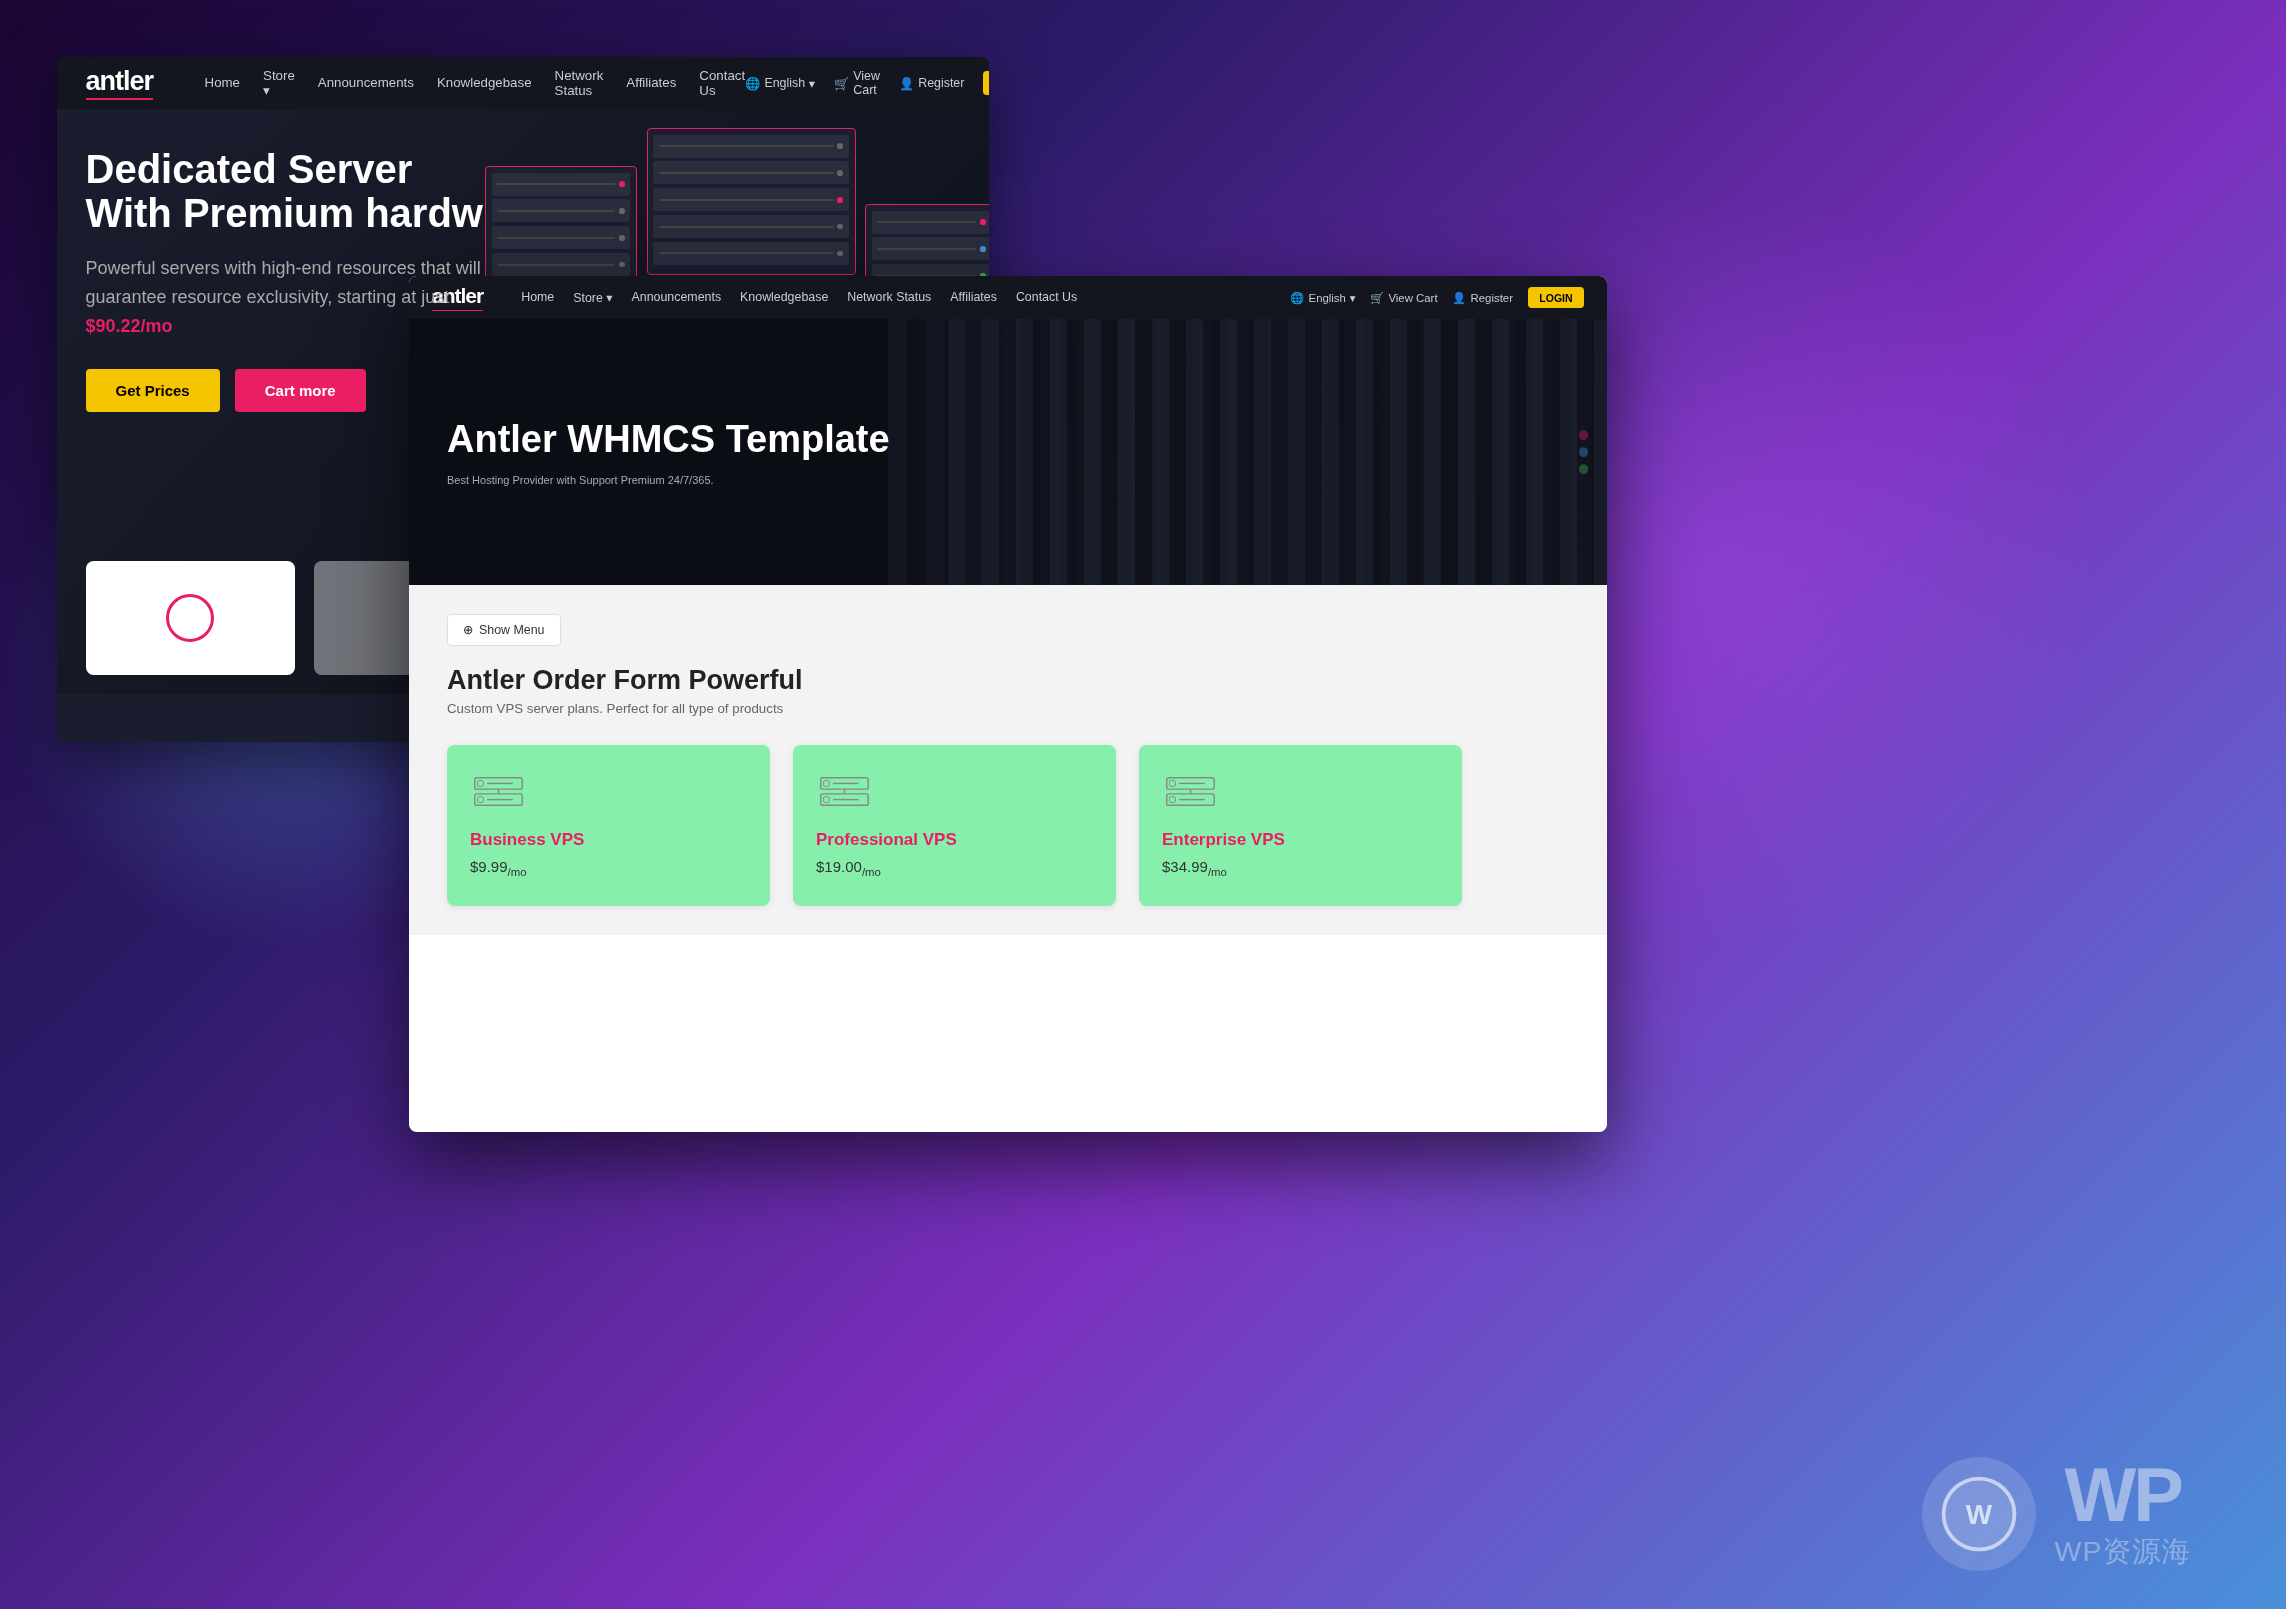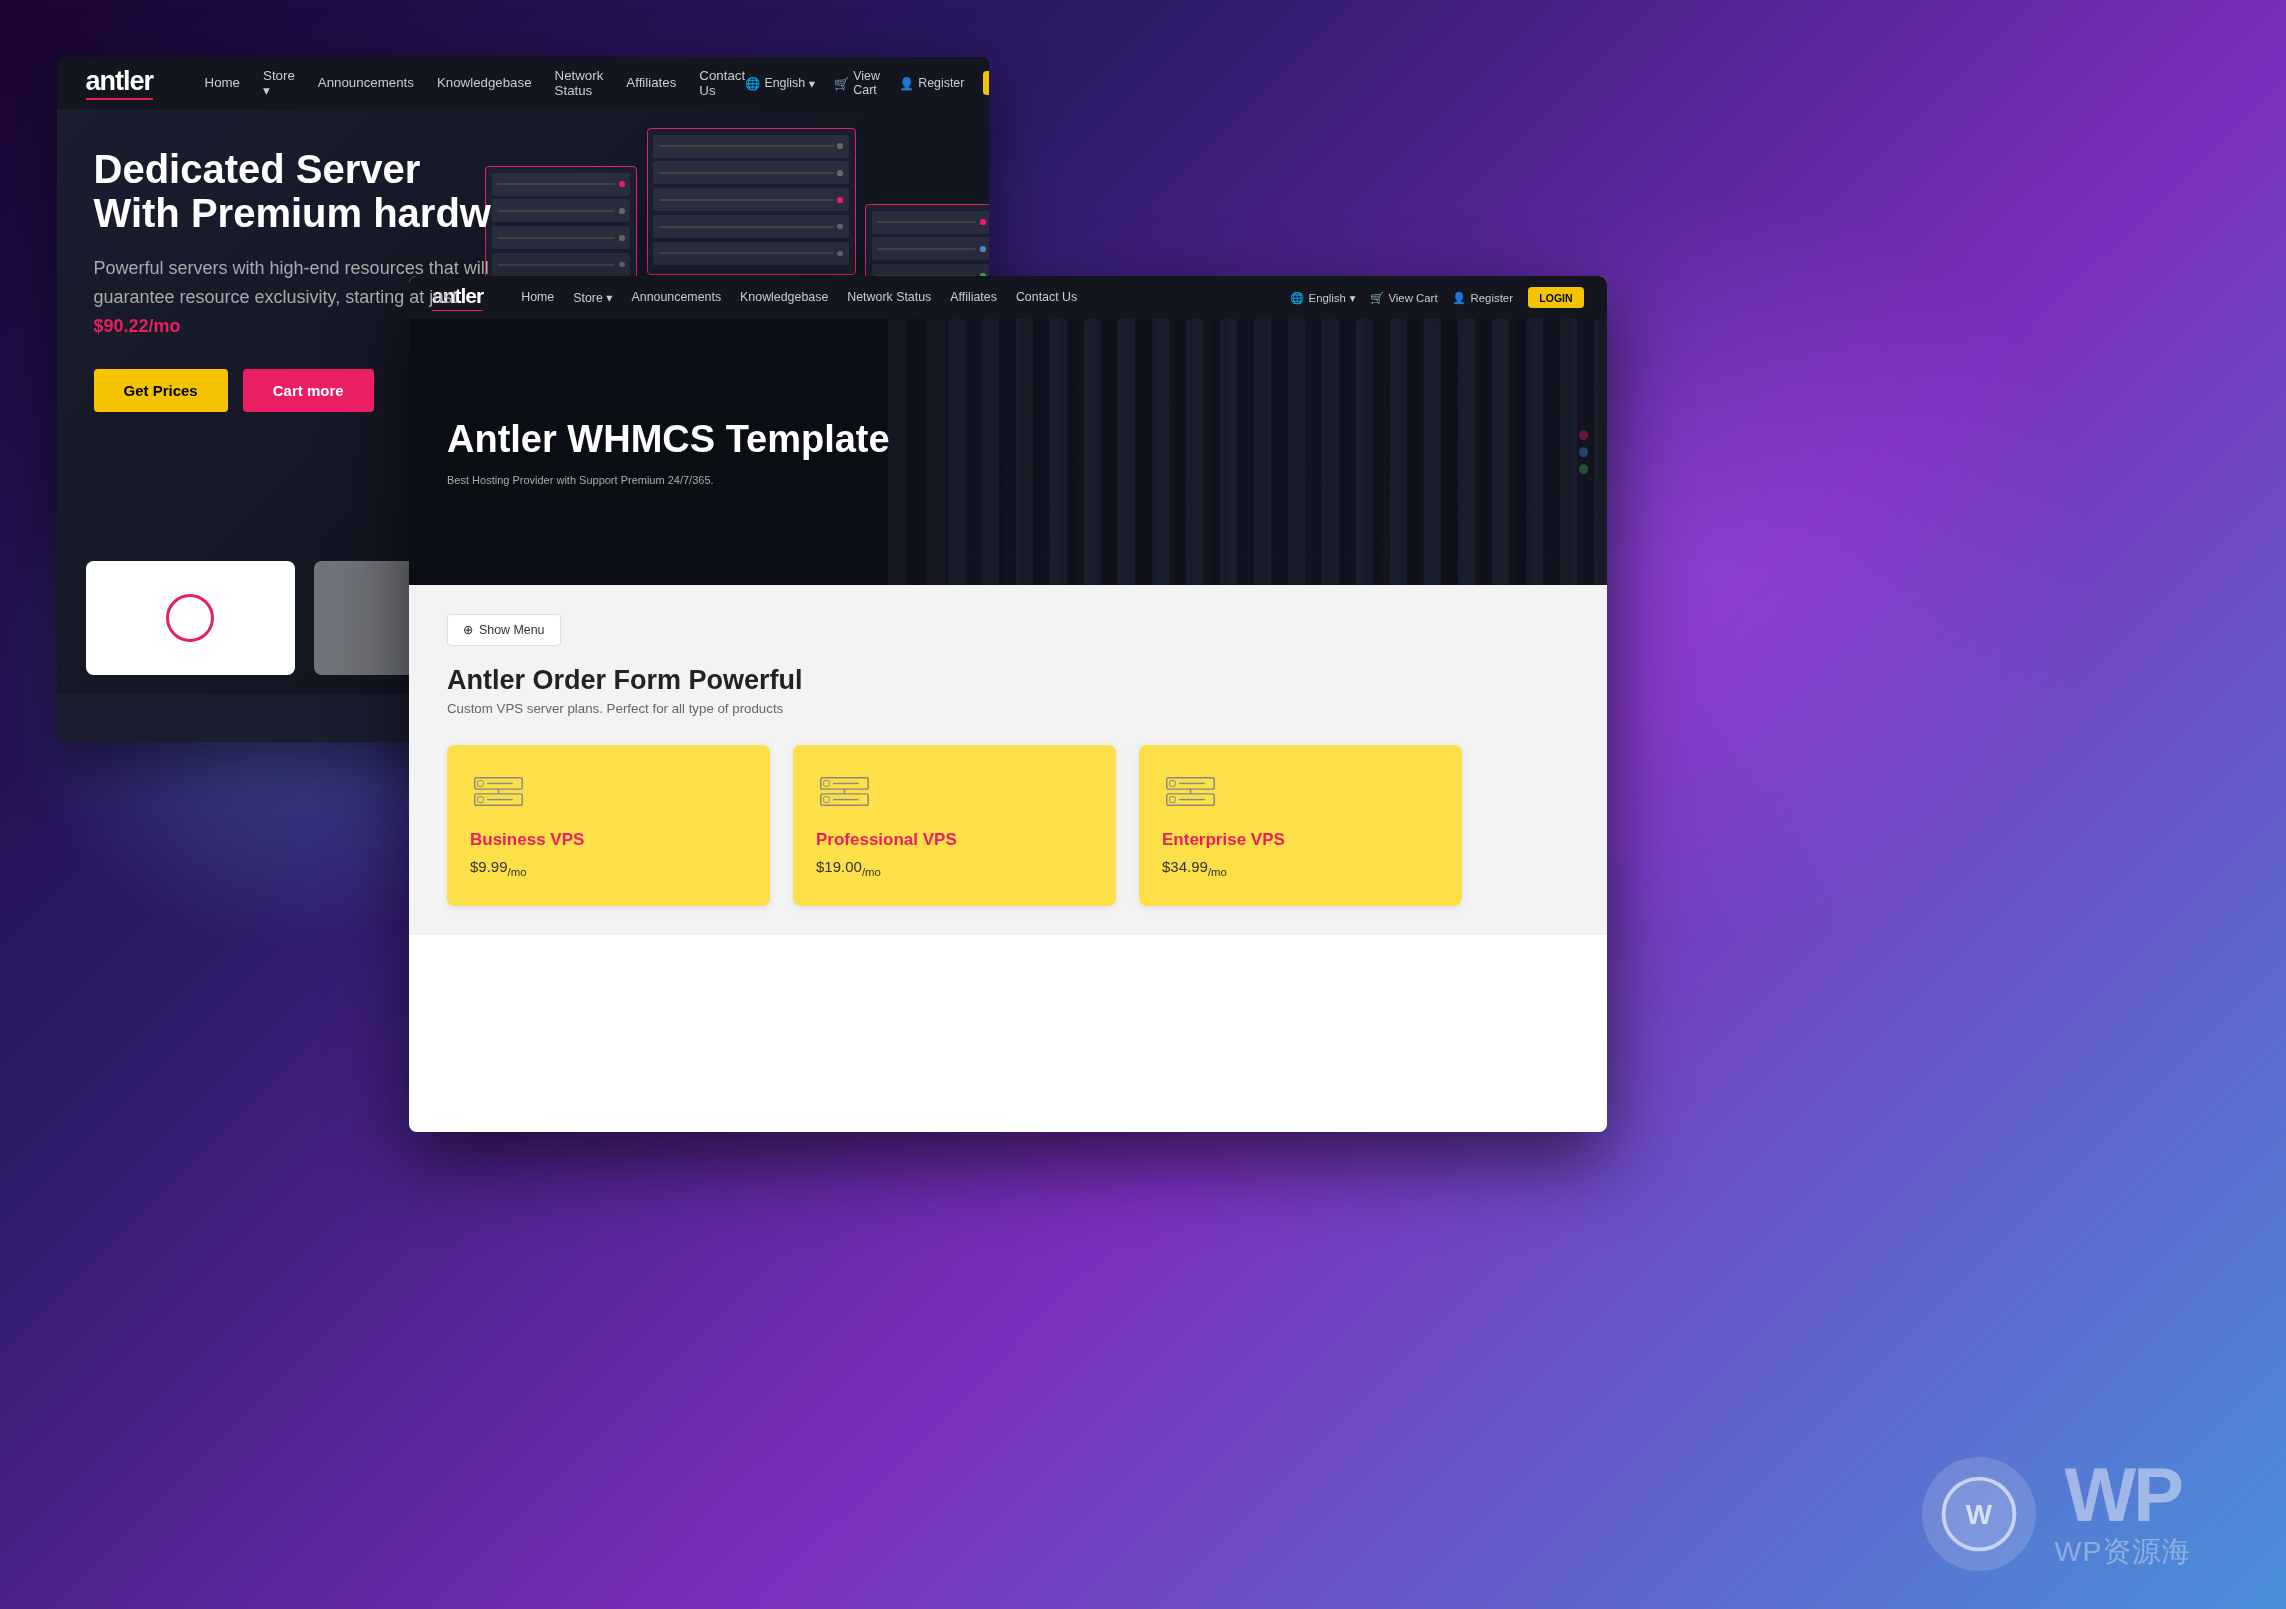--- a/index.html
+++ b/index.html
@@ -104,21 +104,20 @@
       height: 585px;
       display: flex;
       padding: 38px 28.5px;
       position: relative;
       overflow: hidden;
     }
 
     .window-back .hero-content {
       width: 399px;
       z-index: 2;
-      margin-left: 8px;
     }
 
     .window-back .hero-title {
       color: #fff;
       font-size: 40px;
       font-weight: 900;
       line-height: 1.1;
       margin-bottom: 19px;
     }
 
@@ -415,21 +414,21 @@
       margin-bottom: 28.5px;
     }
 
     
     .product-cards {
       display: flex;
       gap: 23px;
     }
 
     .product-card {
-      background: #fde047;
+      background: #86efac;
       border-radius: 7.6px;
       padding: 28.5px 23px;
       width: 323px;
       box-shadow: 0 1.9px 7.6px rgba(0,0,0,0.08);
     }
 
     .product-icon {
       width: 57px;
       height: 38px;
       margin-bottom: 19px;

